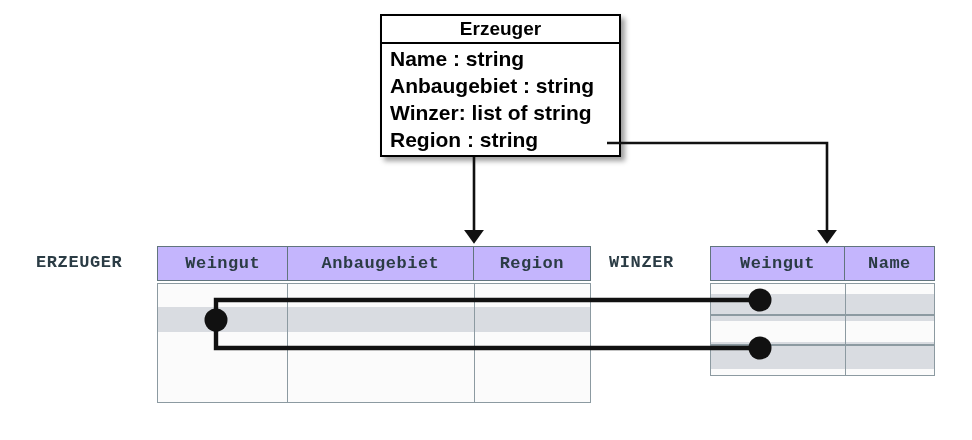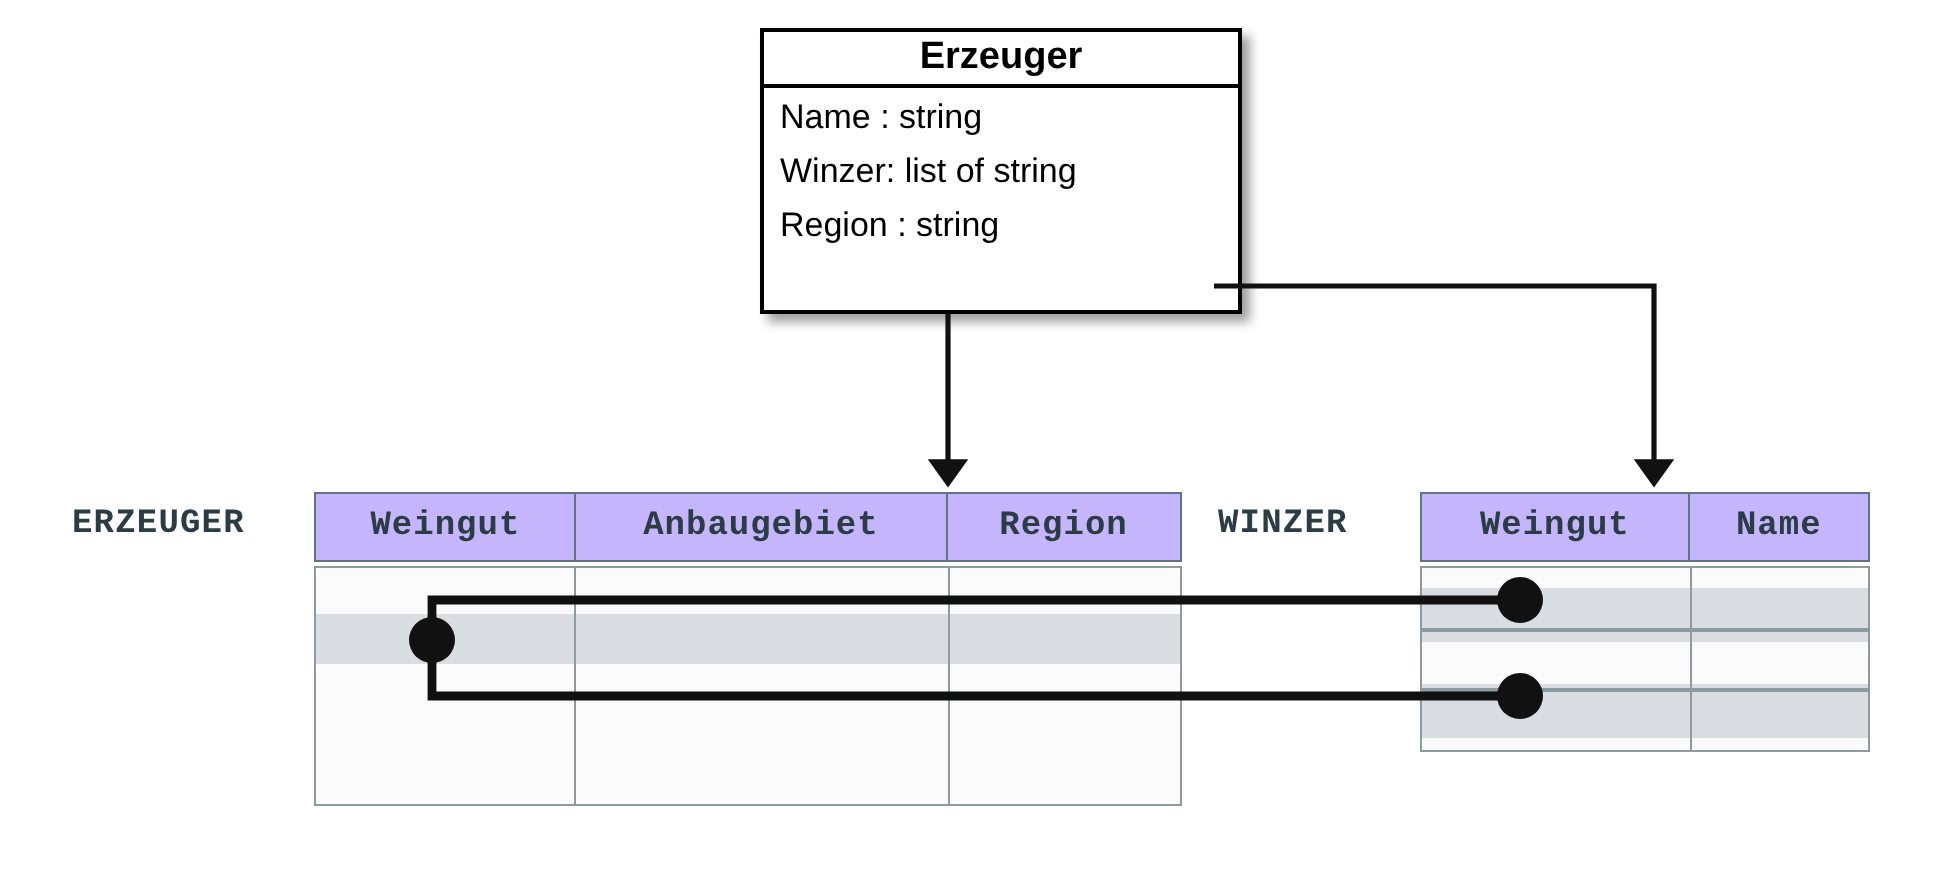--- a/index.html
+++ b/index.html
@@ -43,25 +43,26 @@
     font-weight: bold;
     font-size: 19px;
     color: #000;
     border-bottom: 2px solid #000;
     font-family: "Liberation Sans", sans-serif;
   }
   .uml-attrs {
     padding: 1px 0 0 8px;
   }
   .uml-attr {
-    font-size: 17px;
+    font-size: 21px;
     line-height: 27px;
     color: #000;
     white-space: nowrap;
     font-family: "Liberation Sans", sans-serif;
+    font-weight: bold;
   }
 
   
   .tbl-label {
     position: absolute;
     font-family: "Liberation Mono", monospace;
     font-weight: bold;
     font-size: 17px;
     letter-spacing: 0.6px;
     color: #2b3c45;
@@ -143,20 +144,21 @@
 </style>
 </head>
 <body>
 
 <div id="canvas">
 
   <div class="uml-box">
     <div class="uml-title">Erzeuger</div>
     <div class="uml-attrs">
       <div class="uml-attr">Name : string</div>
+      <div class="uml-attr">Anbaugebiet : string</div>
       <div class="uml-attr">Winzer: list of string</div>
       <div class="uml-attr">Region : string</div>
     </div>
   </div>
 
   <div class="tbl-label" id="label-erzeuger">ERZEUGER</div>
 
   <div class="tbl-header" id="erzeuger-header">
     <div class="hcell" style="width:130px">Weingut</div>
     <div class="hcell" style="width:186px">Anbaugebiet</div>

